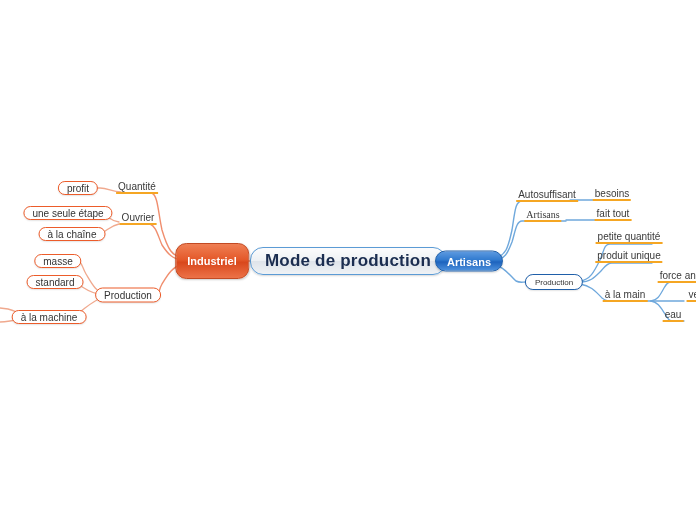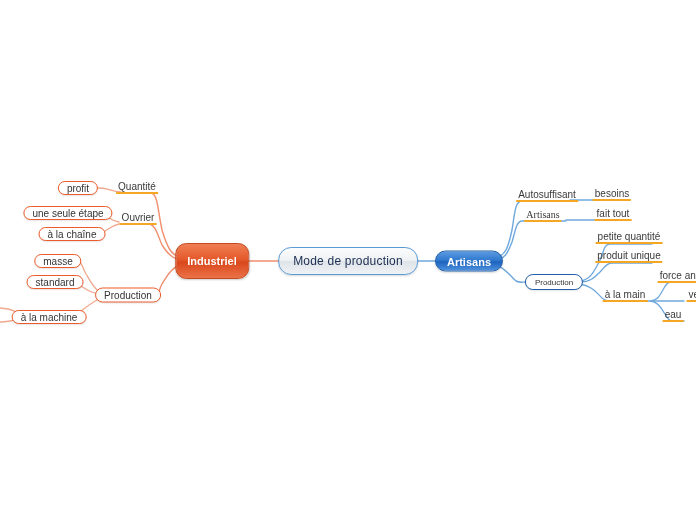--- a/index.html
+++ b/index.html
@@ -30,22 +30,22 @@
     white-space: nowrap;
     transform: translate(-50%, -50%);
   }
 
   
   .root {
     border: 1.6px solid #5b9bd5;
     border-radius: 13px;
     background: linear-gradient(to bottom, #fcfcfd 0%, #eef1f4 48%, #dfe4ea 52%, #eff2f5 100%);
     color: #1b2d50;
-    font-size: 12px;
-    font-weight: normal;
+    font-size: 17px;
+    font-weight: bold;
     letter-spacing: .2px;
     padding: 0 14px;
     box-shadow: 0 1px 2px rgba(0,0,0,.16);
     align-items: center;
   }
 
   
   .main-blue {
     border: 1.4px solid #1f5fa9;
     border-radius: 11px;

